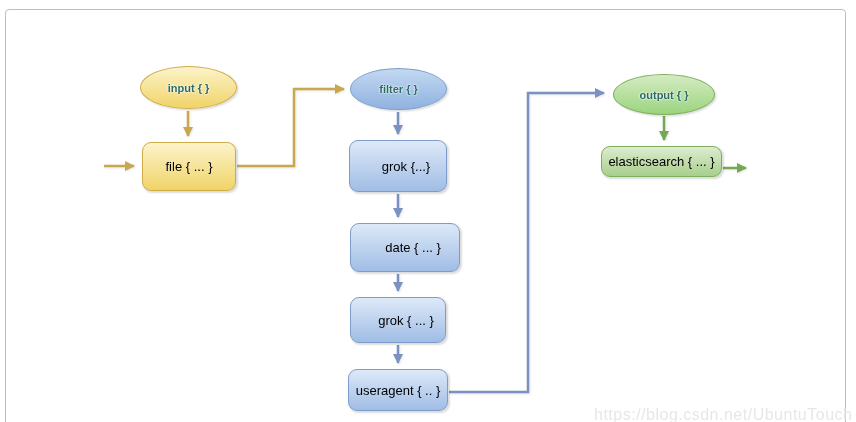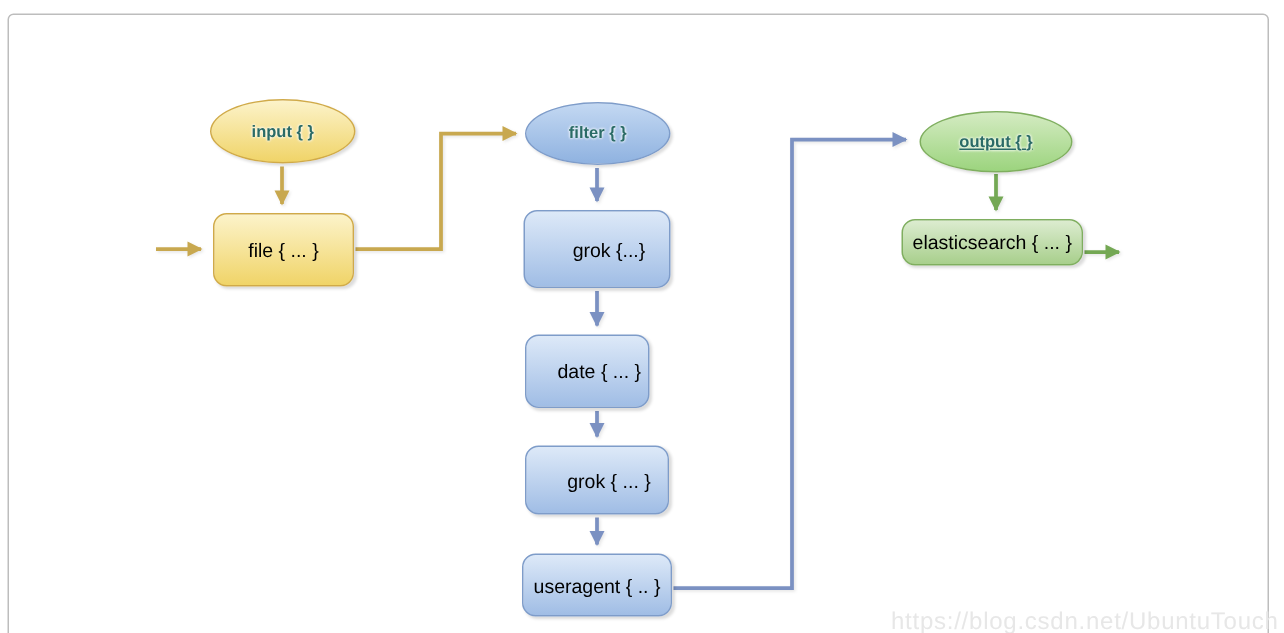--- a/index.html
+++ b/index.html
@@ -68,24 +68,24 @@
   .green-rect {
     background: linear-gradient(to bottom, var(--green-rect-top), var(--green-rect-bottom));
     border: 1px solid var(--green-stroke);
   }
 
   
   #node-input        { left: 140px; top: 66px;  width: 97px;  height: 43px; }
   #node-file         { left: 142px; top: 142px; width: 94px;  height: 49px; }
   #node-filter       { left: 350px; top: 68px;  width: 97px;  height: 42px; }
   #node-grok         { left: 349px; top: 140px; width: 98px;  height: 52px; }
-  #node-date         { left: 350px; top: 223px; width: 83px;  height: 49px; }
+  #node-date         { left: 350px; top: 223px; width: 110px;  height: 49px; }
   #node-geoip        { left: 350px; top: 297px; width: 96px;  height: 46px; }
   #node-useragent    { left: 348px; top: 369px; width: 100px; height: 42px; padding: 0 2px; text-align: right; }
-  #node-output       { left: 613px; top: 74px;  width: 102px; height: 41px; text-decoration: underline; }
+  #node-output       { left: 613px; top: 74px;  width: 102px; height: 41px; }
   #node-elasticsearch{ left: 601px; top: 146px; width: 121px; height: 31px; }
 
   .edges-layer {
     position: absolute;
     left: 0; top: 0;
     width: 856px;
     height: 422px;
     pointer-events: none;
     filter: drop-shadow(1px 1px 1px rgba(0,0,0,0.10));
   }

